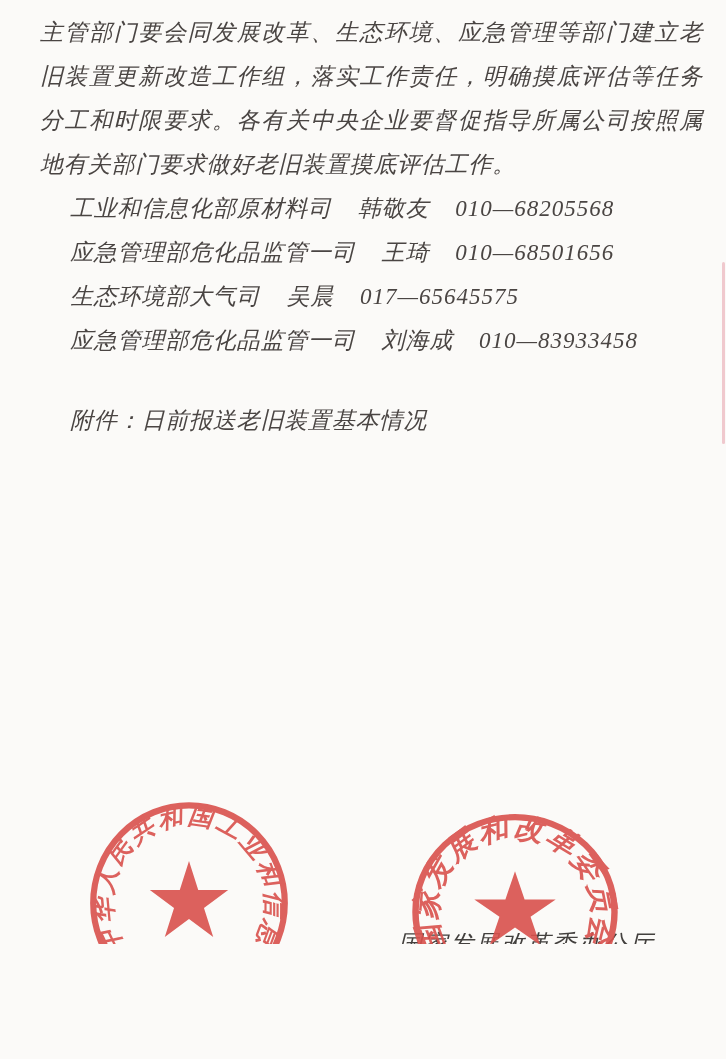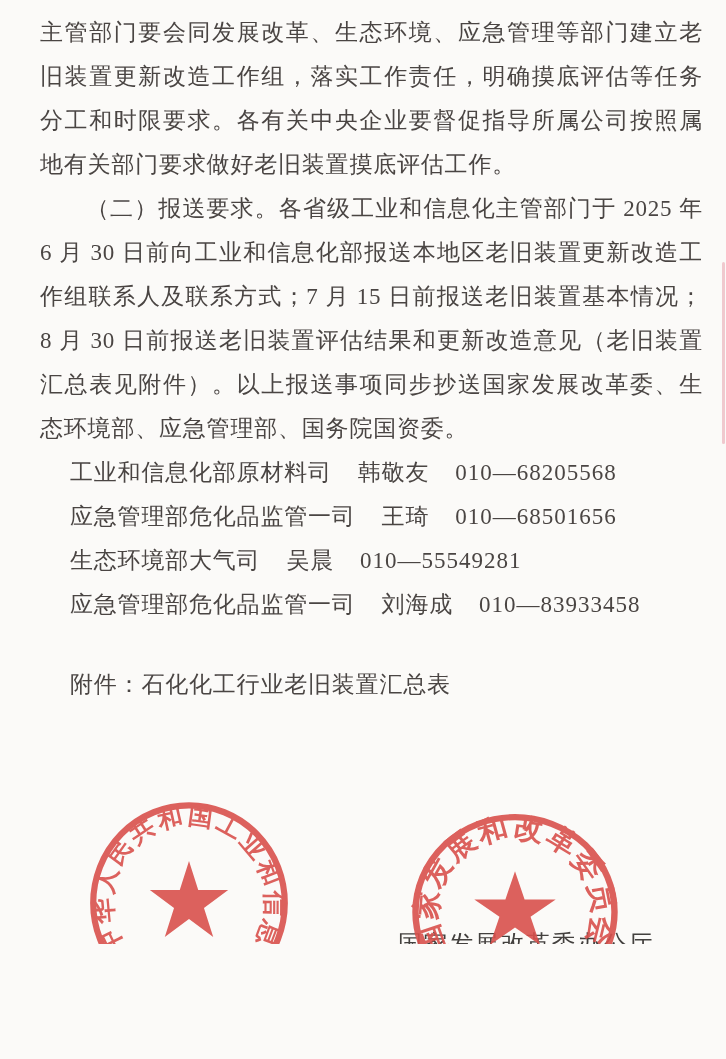--- a/index.html
+++ b/index.html
@@ -13,20 +13,21 @@
   body{
     background:var(--page-bg);
     font-family:"Liberation Serif","DejaVu Serif",serif;
     color:var(--ink);
   }
   .page{
     position:relative;
     width:726px;height:944px;
     overflow:hidden;
     background:var(--page-bg);
+    font-style:italic;
   }
   .content{
     position:absolute;
     left:40px;top:11px;width:663px;
     font-size:23px;line-height:44px;letter-spacing:0.8px;
     text-align:justify;
   }
   .para{margin:0;}
   .para.indent{text-indent:2em;}
   .contact-heading{padding-left:30px;}
@@ -72,37 +73,36 @@
     background:#e8a0ac;opacity:0.55;border-radius:2px;
   }
 </style>
 </head>
 <body>
 
 <div class="page">
 
   <div class="content">
     <p class="para">主管部门要会同发展改革、生态环境、应急管理等部门建立老旧装置更新改造工作组，落实工作责任，明确摸底评估等任务分工和时限要求。各有关中央企业要督促指导所属公司按照属地有关部门要求做好老旧装置摸底评估工作。</p>
-    <p class="para indent">（二）报送要求。各省级工业和信息化主管部门于 2025 年 6 月 30 日前向工业和信息化部报送本地区老旧装置更新改造工作组联系人及联系方式；7 月 15 日前报送老旧装置基本情况；8 月 30 日前报送老旧装置评估结果和更新改造意见（老旧装置汇总表见附件）。以上报送事项同步抄送国家发展改革委、生态环境部、应急管理部、国务院国资委。</p>
 
 
     <div class="contact-line">
       <span>工业和信息化部原材料司</span><span class="gap"></span><span>韩敬友</span><span class="gap"></span><span class="phone">010—68205568</span>
     </div>
     <div class="contact-line">
       <span>应急管理部危化品监管一司</span><span class="gap"></span><span>王琦</span><span class="gap"></span><span class="phone">010—68501656</span>
     </div>
     <div class="contact-line">
-      <span>生态环境部大气司</span><span class="gap"></span><span>吴晨</span><span class="gap"></span><span class="phone">010—55549281</span>
+      <span>生态环境部大气司</span><span class="gap"></span><span>吴晨</span><span class="gap"></span><span class="phone">017—65645575</span>
     </div>
     <div class="contact-line">
       <span>应急管理部危化品监管一司</span><span class="gap"></span><span>刘海成</span><span class="gap"></span><span class="phone">010—83933458</span>
     </div>
 
-    <div class="attachment">附件：石化化工行业老旧装置汇总表</div>
+    <div class="attachment">附件：日前报送老旧装置基本情况</div>
   </div>
 
   <div class="signature sig-1">工业和信息化部办公厅</div>
   <div class="signature sig-2">国家发展改革委办公厅</div>
 
   <svg class="seal seal-1" viewBox="0 0 200 200" preserveAspectRatio="none">
     <defs>
       <path id="arc1" d="M 38.56 143.02 A 75 75 0 1 1 161.44 143.02"></path>
     </defs>
     <circle class="seal-stroke" cx="100" cy="100" r="93" stroke-width="6"></circle>

